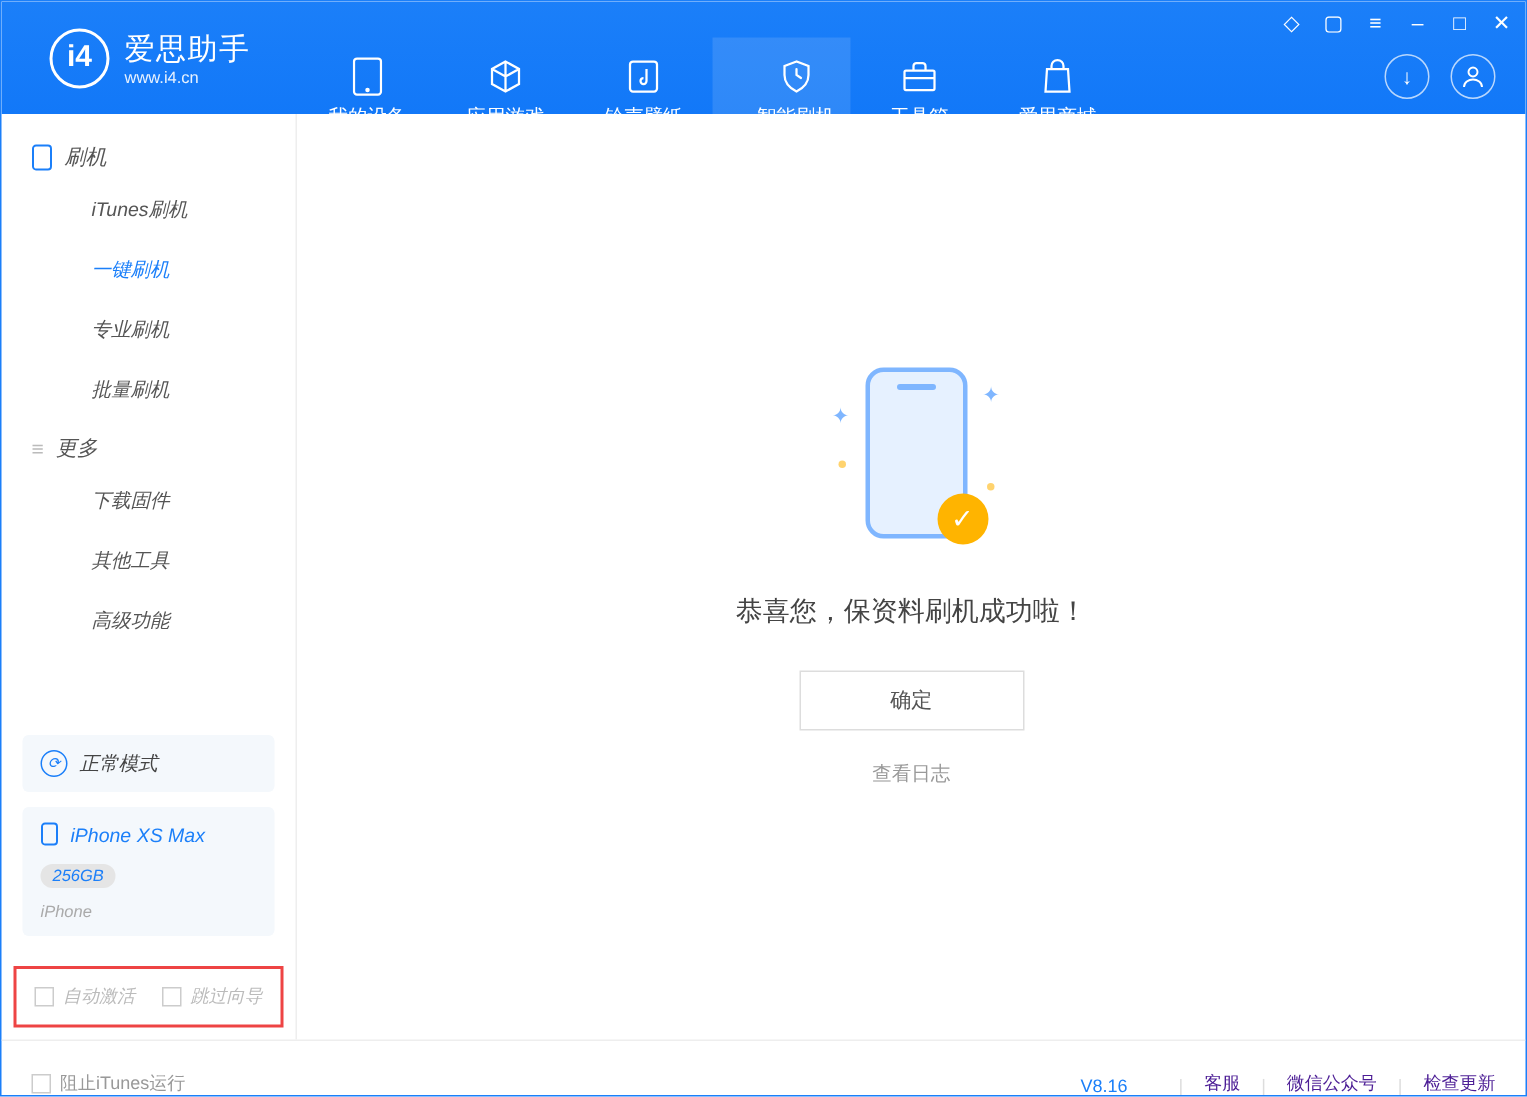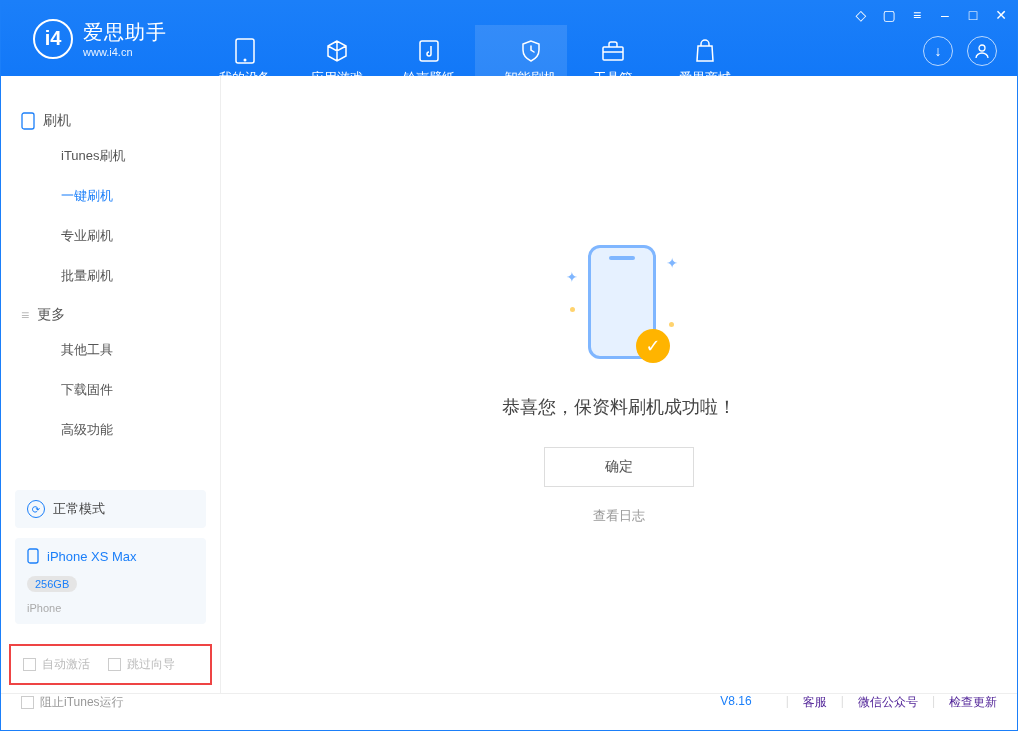--- a/index.html
+++ b/index.html
@@ -17,21 +17,21 @@
 .nav-item.active { background: rgba(255,255,255,0.12); padding-left: 19px; }
 .nav-icon { width: 24px; height: 24px; margin-bottom: 6px; display: flex; align-items: center; justify-content: center; }
 
 .window-controls { position: absolute; right: 8px; top: 6px; display: flex; gap: 12px; align-items: center; }
 .wc { color: #fff; font-size: 14px; cursor: pointer; width: 16px; text-align: center; }
 
 .header-right { position: absolute; right: 20px; bottom: 10px; display: flex; gap: 14px; }
 .circ-btn { width: 30px; height: 30px; border: 1.5px solid rgba(255,255,255,0.7); border-radius: 50%; display: flex; align-items: center; justify-content: center; cursor: pointer; color: #fff; font-size: 14px; }
 
 .body { display: flex; height: 617px; }
-.sidebar { width: 220px; border-right: 1px solid #eee; display: flex; flex-direction: column; padding-top: 36px; position: relative; }
+.sidebar { width: 197px; border-right: 1px solid #eee; display: flex; flex-direction: column; padding-top: 20px; position: relative; font-style: italic; }
 .side-section { padding: 0 20px 10px; }
 .side-header { display: flex; align-items: center; color: #555; font-size: 14px; font-weight: 500; margin-bottom: 6px; gap: 8px; }
 .side-item { padding: 11px 0 11px 40px; font-size: 13px; color: #555; cursor: pointer; }
 .side-item.active { color: #1b7ff9; }
 
 .devices { margin-top: auto; padding: 0 14px 10px; }
 .dev-card { background: #f4f8fc; border-radius: 4px; padding: 10px 12px; margin-bottom: 10px; display: flex; align-items: center; gap: 8px; font-size: 13px; color: #444; }
 .dev-card.phone { flex-direction: column; align-items: flex-start; }
 .dev-name { color: #1b7ff9; font-weight: 500; font-size: 13px; display: flex; align-items: center; gap: 8px; }
 .dev-chip { background: #e5e5e5; color: #1b7ff9; font-size: 11px; padding: 2px 8px; border-radius: 10px; margin-top: 4px; }
@@ -49,21 +49,21 @@
 .badge { width: 34px; height: 34px; background: #ffb400; border-radius: 50%; position: absolute; right: -6px; bottom: 2px; display: flex; align-items: center; justify-content: center; color: #fff; font-size: 18px; }
 .sparkle { position: absolute; color: #7fb6ff; font-size: 14px; }
 .sp1 { left: -8px; top: 24px; } .sp2 { right: -14px; top: 10px; }
 .dot { position: absolute; width: 5px; height: 5px; background: #ffd36e; border-radius: 50%; }
 .d1 { left: -4px; top: 62px; } .d2 { right: -10px; bottom: 38px; }
 
 .msg { font-size: 18px; color: #444; margin-bottom: 28px; }
 .ok-btn { width: 150px; height: 40px; border: 1px solid #ddd; background: #fff; font-size: 14px; color: #555; cursor: pointer; margin-bottom: 20px; }
 .log-link { font-size: 13px; color: #999; cursor: pointer; }
 
-.footer { height: 38px; border-top: 1px solid #eee; display: flex; align-items: flex-start; padding: 0 20px; font-size: 12px; color: #999; }
+.footer { height: 38px; border-top: 1px solid #eee; display: flex; align-items: flex-end; padding: 0 20px; font-size: 12px; color: #999; }
 .footer .opt { margin-right: auto; }
 .ver { color: #1b7ff9; margin-right: 20px; }
 .f-link { color: #4c1d95; cursor: pointer; }
 .divider { margin: 0 14px; color: #ddd; }
 </style>
 </head>
 <body>
 
 <div class="header">
   <div class="logo-area">
@@ -158,22 +158,22 @@
       <div class="side-item">iTunes刷机</div>
       <div class="side-item active">一键刷机</div>
       <div class="side-item">专业刷机</div>
       <div class="side-item">批量刷机</div>
     </div>
     <div class="side-section">
       <div class="side-header">
         <span style="color:#bbb">≡</span>
         <span>更多</span>
       </div>
+      <div class="side-item">下载固件</div>
       <div class="side-item">其他工具</div>
-      <div class="side-item">下载固件</div>
       <div class="side-item">高级功能</div>
     </div>
 
     <div class="devices">
       <div class="dev-card">
         <div class="mode-icon">⟳</div>
         <span>正常模式</span>
       </div>
       <div class="dev-card phone">
         <div class="dev-name">

